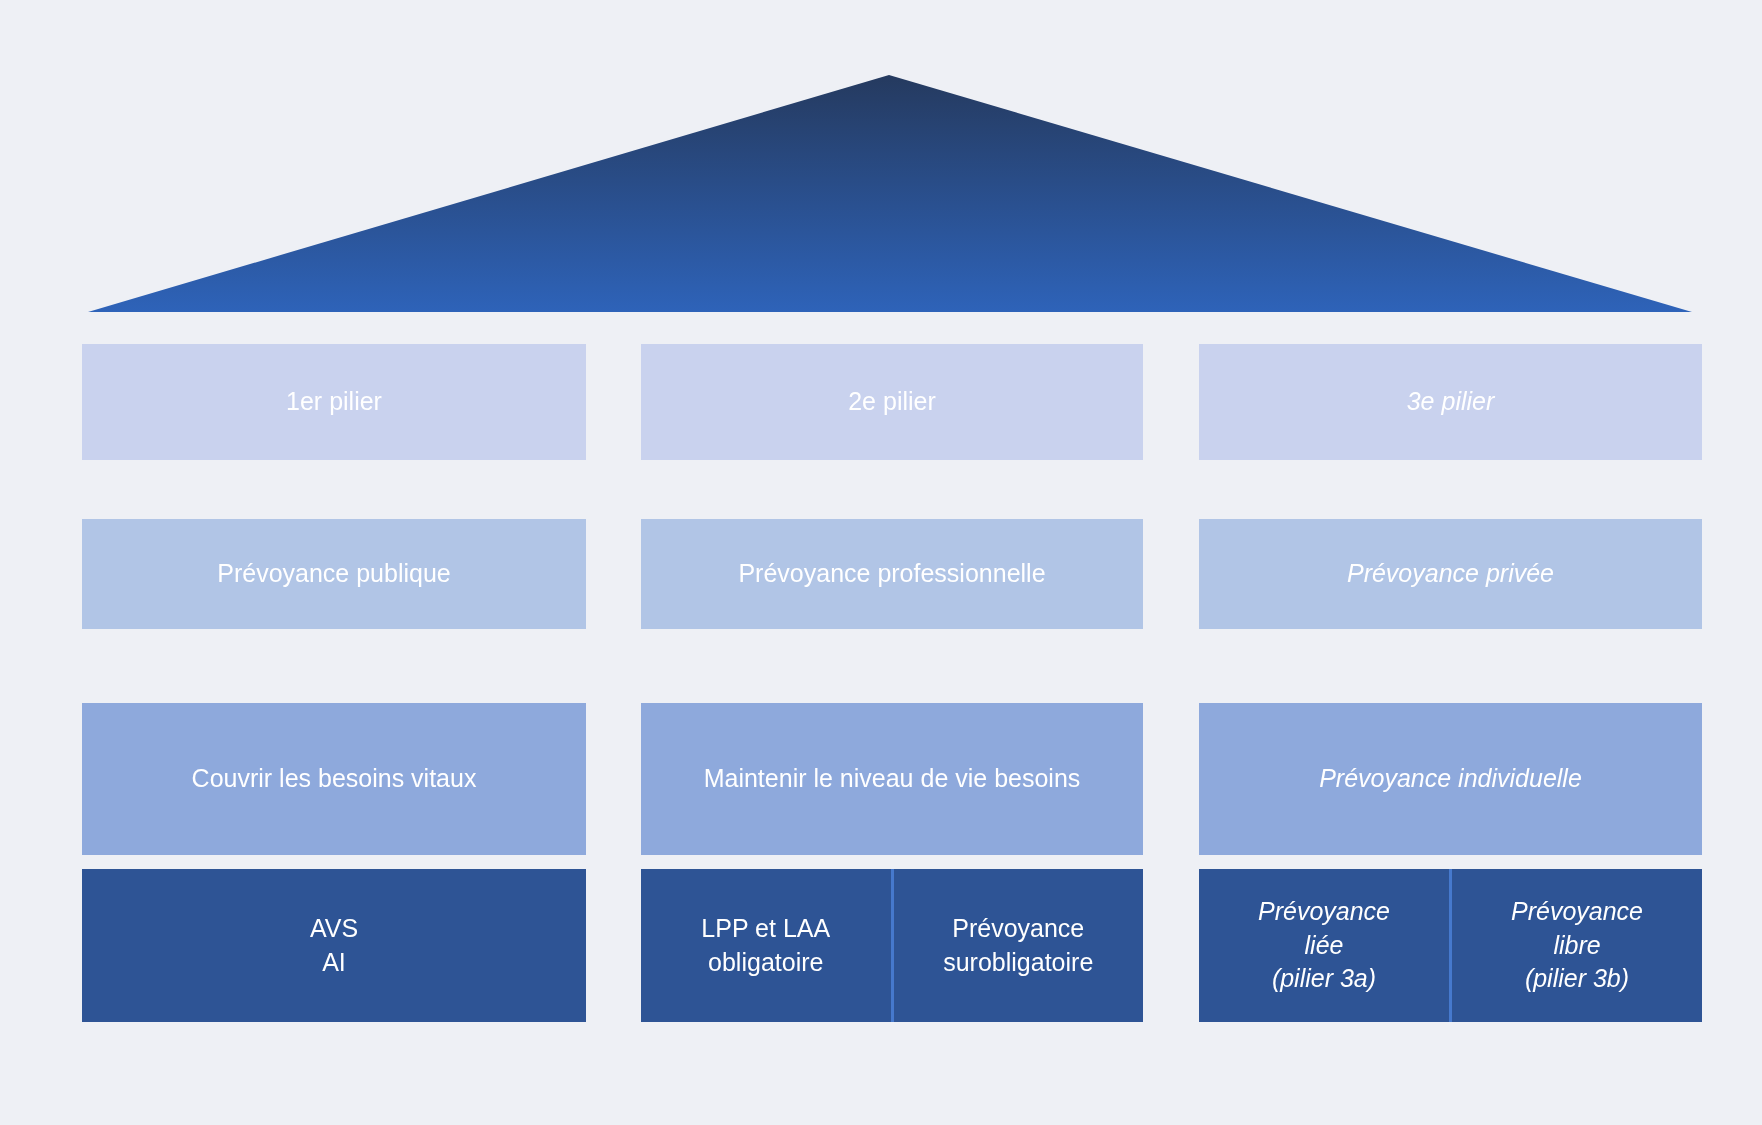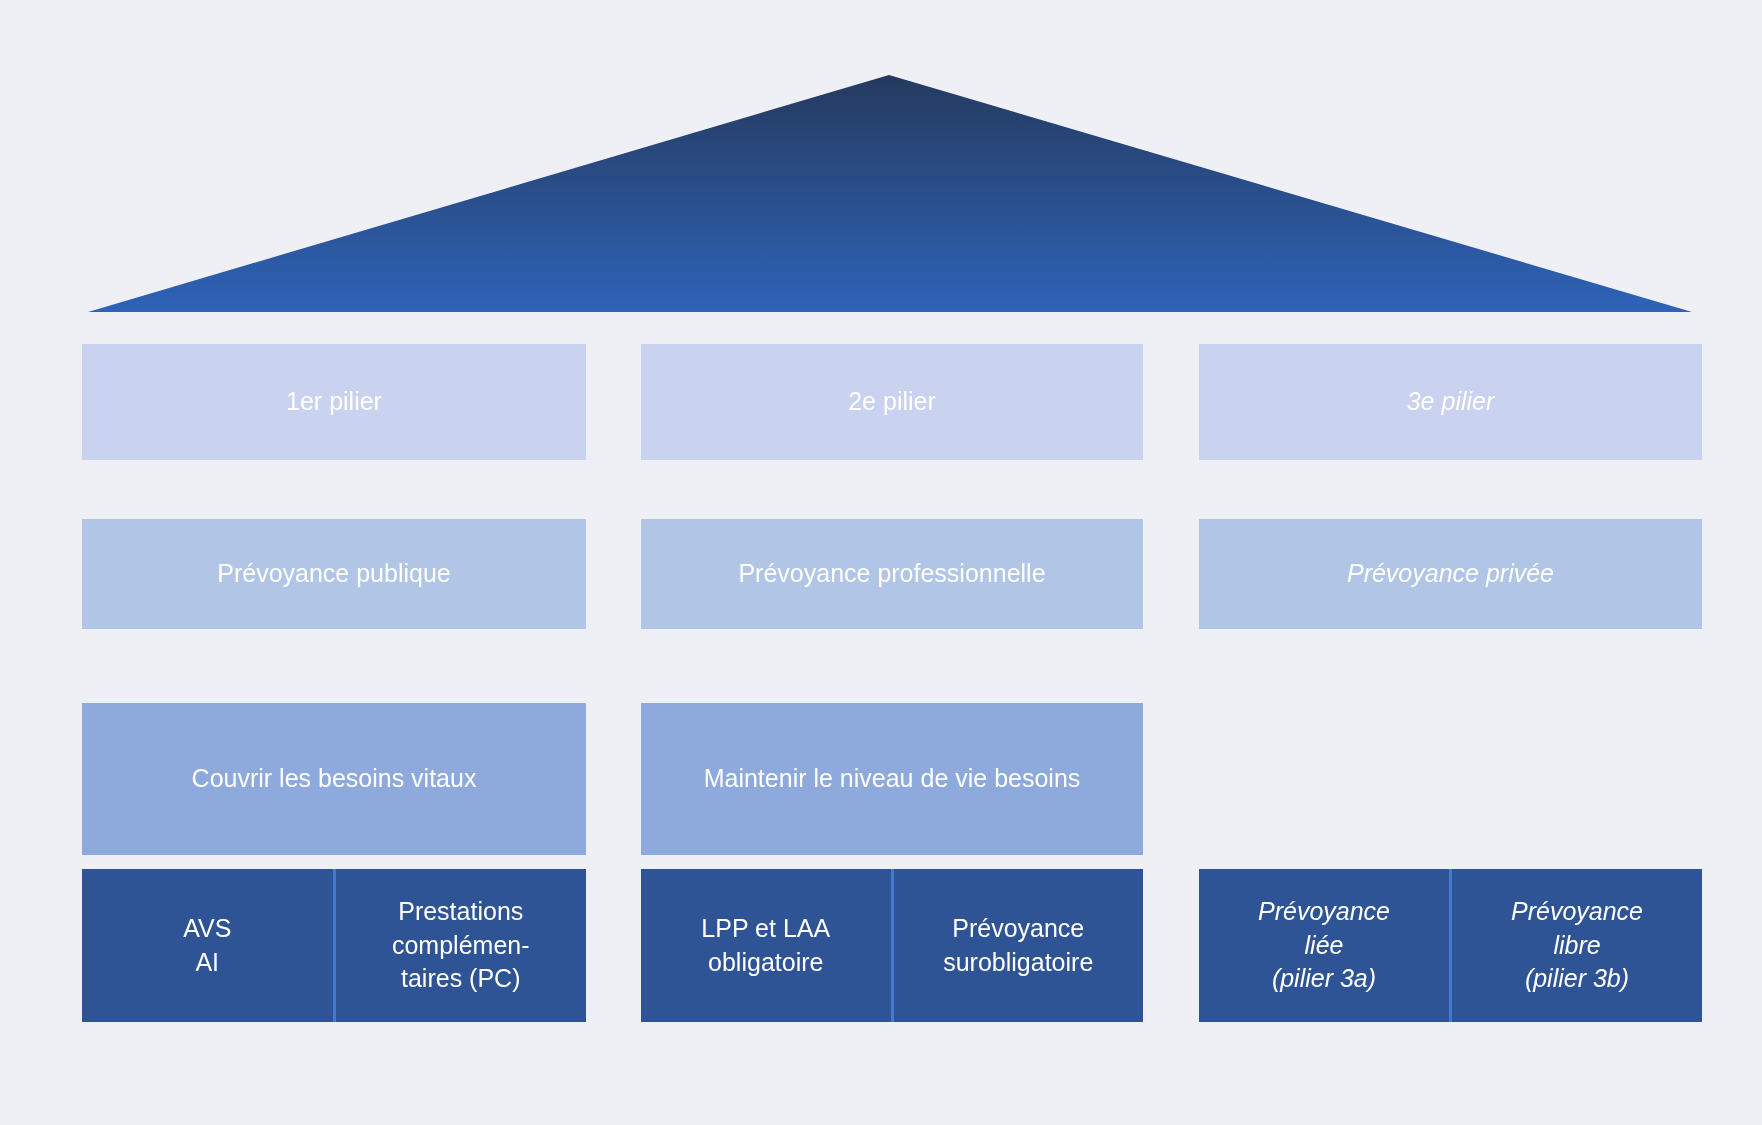--- a/index.html
+++ b/index.html
@@ -90,25 +90,20 @@
       <span>Prévoyance publique</span>
     </div>
     <div class="box goal">
       <span>Couvrir les besoins vitaux</span>
     </div>
     <div class="box components">
       <div class="cell">
         <span class="pre">AVS
 AI</span>
       </div>
-      <div class="cell cell-right">
-        <span class="pre">Prestations
-complémen-
-taires (PC)</span>
-      </div>
     </div>
   </div>
 
   <div class="col col2">
     <div class="box tier">
       <span>2e pilier</span>
     </div>
     <div class="box category">
       <span>Prévoyance professionnelle</span>
     </div>
@@ -127,20 +122,23 @@
     </div>
   </div>
 
   <div class="col col3">
     <div class="box tier">
       <span>3e pilier</span>
     </div>
     <div class="box category">
       <span>Prévoyance privée</span>
     </div>
+    <div class="box goal">
+      <span>Prévoyance individuelle</span>
+    </div>
     <div class="box components">
       <div class="cell">
         <span class="pre">Prévoyance
 liée
 (pilier 3a)</span>
       </div>
       <div class="cell cell-right">
         <span class="pre">Prévoyance
 libre
 (pilier 3b)</span>

